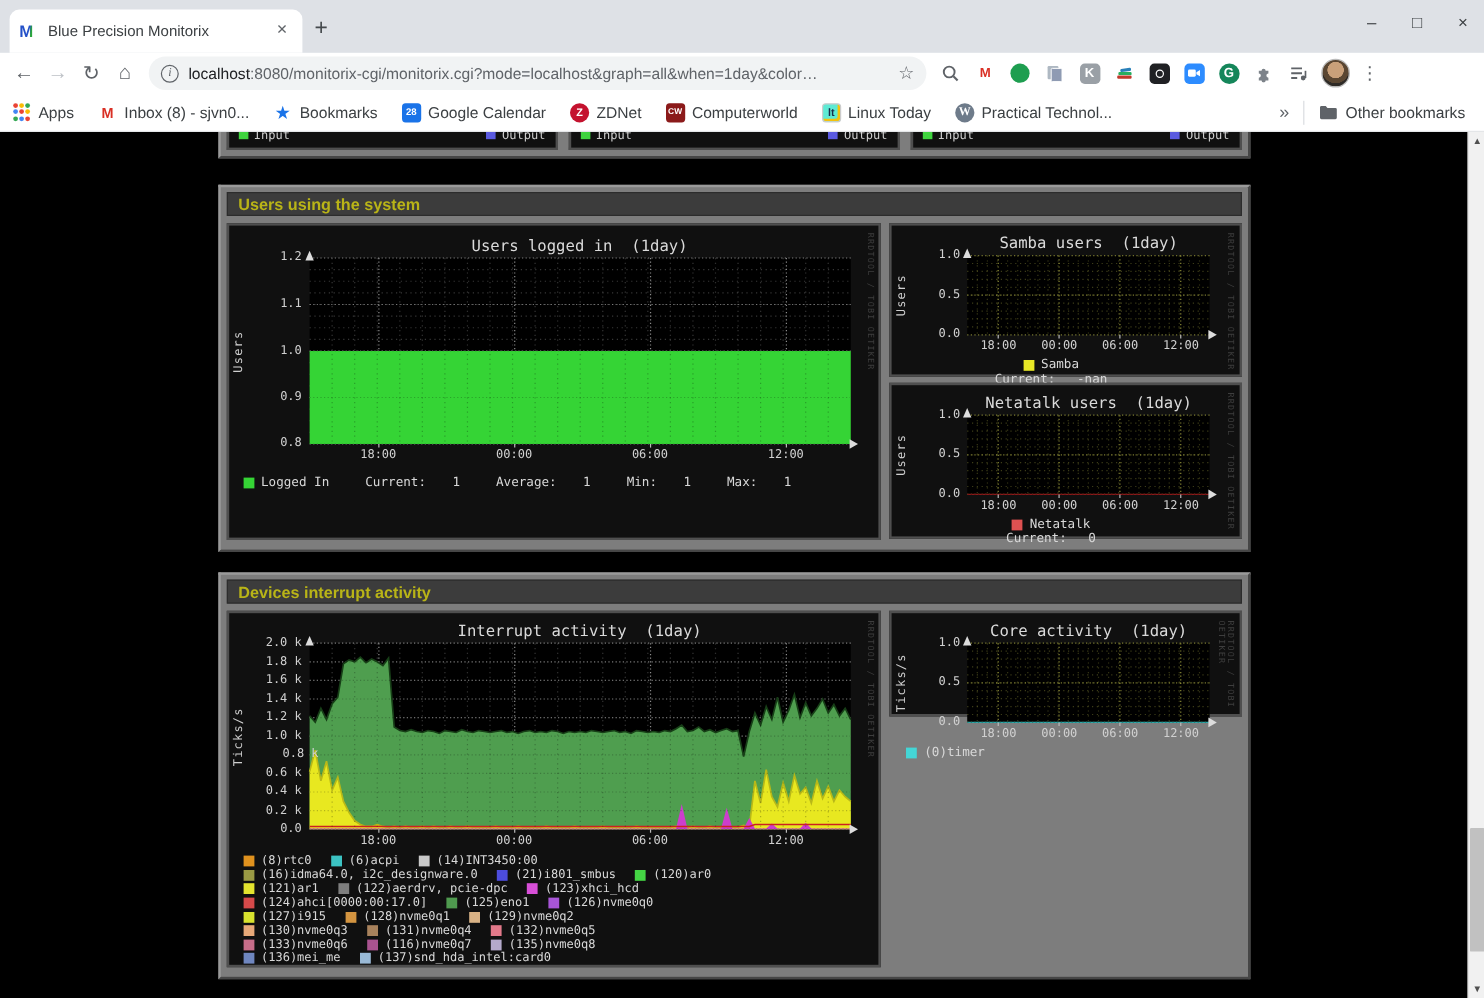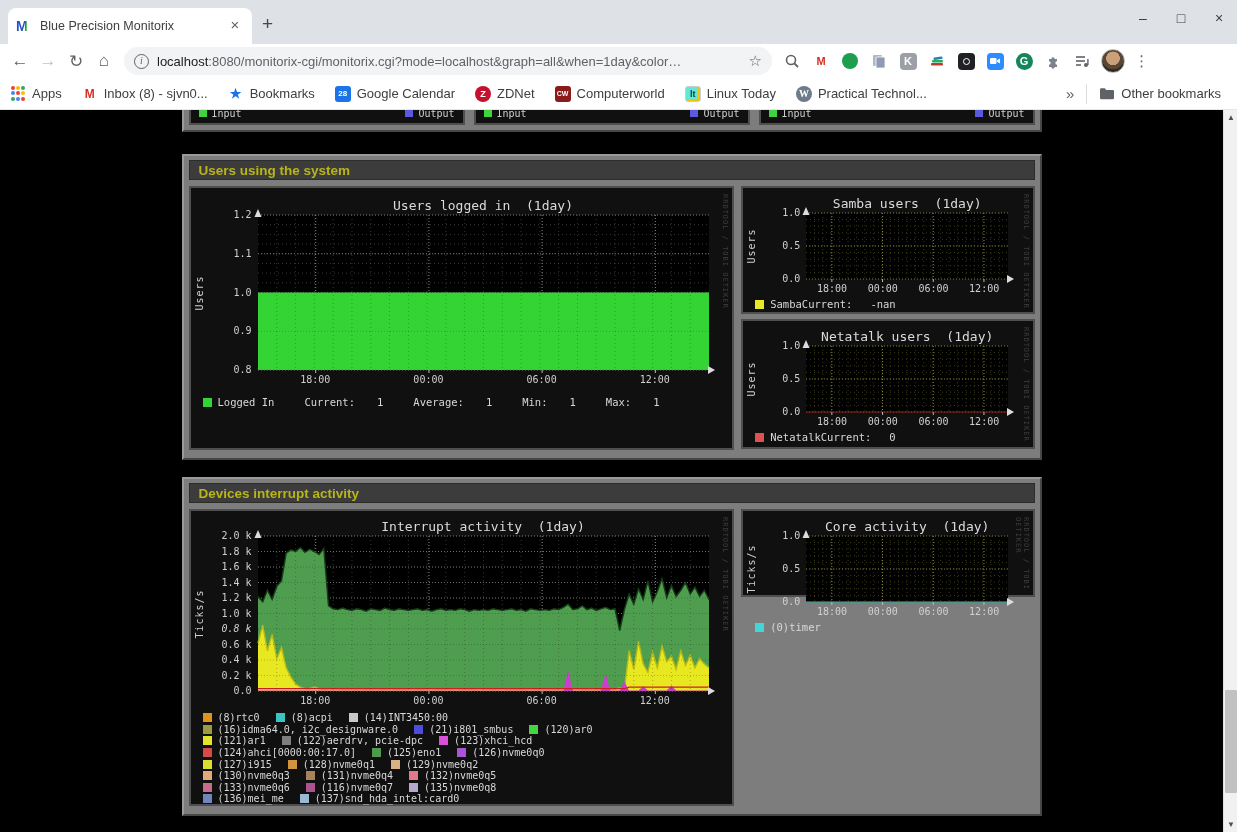--- a/index.html
+++ b/index.html
@@ -75,21 +75,21 @@
     color:#d0d0d0; font:10px "DejaVu Sans Mono",monospace; letter-spacing:1px;}
   .c-ytick { position:absolute; text-align:right; color:#d0d0d0; font:10px "DejaVu Sans Mono",monospace; }
   .c-xtick { position:absolute; text-align:center; color:#d0d0d0; font:10px "DejaVu Sans Mono",monospace; }
   .watermark { position:absolute; right:3px; top:6px; writing-mode:vertical-rl;
     font:7px "DejaVu Sans Mono",monospace; color:#3e3e3e; letter-spacing:1px; }
 
   .legend { font:10.5px "DejaVu Sans Mono",monospace; color:#d8d8d8; margin:4px 0 0 12px; display:flex; align-items:center;}
   .legend .sw, .lg-row .sw { display:inline-block; width:9px; height:9px; margin-right:6px; flex:none;}
   .stat { margin-left:30px; } .stat:first-of-type{ margin-left:46px; }
   .stat .v { margin-left:22px; }
-  .legend.sb { justify-content:flex-start; padding-right:28px; margin-right:8px; }
+  .legend.sb { justify-content:center; padding-right:28px; margin-right:8px;flex-direction:column; }
   .legend.sb .rt .v{ margin-left:18px; }
   .lg-rows { margin:1px 0 0 12px; }
   .lg-row { font:10px "DejaVu Sans Mono",monospace; color:#d8d8d8; height:11.6px; display:flex; align-items:center;}
   .lg-item { display:flex; align-items:center; margin-right:16px; }
 
   
   .sbar { position:absolute; right:0; top:0; width:14px; height:722px; background:#f1f1f1; border-left:1px solid #e0e0e0;}
   .sbtn { position:absolute; left:0; width:14px; height:15px; color:#505050; font-size:8px; text-align:center; line-height:15px;}
   .sthumb { position:absolute; left:1px; width:12px; background:#c1c1c1; border-radius:1px; }
 </style>
@@ -662,41 +662,41 @@
                     <line x1="170.929" y1="155" x2="170.929" y2="158" stroke="#bbb"></line>
                     <line x1="284.13" y1="155" x2="284.13" y2="158" stroke="#bbb"></line>
                     <line x1="397.331" y1="155" x2="397.331" y2="158" stroke="#bbb"></line>
                   </svg></div>
                 <div class="c-title" style="left: 67px; top: 8px; width: 451px;">Interrupt activity  (1day)</div>
                 <div class="c-ylabel" style="left: 3px; top: 102.5px;">Ticks/s</div>
                 <div class="c-ytick" style="left: 9px; top: 174px; width: 52px;">0.0</div>
                 <div class="c-ytick" style="left: 9px; top: 158.5px; width: 52px;">0.2 k</div>
                 <div class="c-ytick" style="left: 9px; top: 143px; width: 52px;">0.4 k</div>
                 <div class="c-ytick" style="left: 9px; top: 127.5px; width: 52px;">0.6 k</div>
-                <div class="c-ytick" style="left: 9px; top: 112px; width: 52px; font-style: italic;">0.8 k</div>
+                <div class="c-ytick" style="left: 23px; top: 112px; width: 52px;">0.8 k</div>
                 <div class="c-ytick" style="left: 9px; top: 96.5px; width: 52px;">1.0 k</div>
                 <div class="c-ytick" style="left: 9px; top: 81px; width: 52px;">1.2 k</div>
                 <div class="c-ytick" style="left: 9px; top: 65.5px; width: 52px;">1.4 k</div>
                 <div class="c-ytick" style="left: 9px; top: 50px; width: 52px;">1.6 k</div>
                 <div class="c-ytick" style="left: 9px; top: 34.5px; width: 52px;">1.8 k</div>
                 <div class="c-ytick" style="left: 9px; top: 19px; width: 52px;">2.0 k</div>
                 <div class="c-xtick" style="left: 100.728px; top: 184px; width: 48px;">18:00</div>
                 <div class="c-xtick" style="left: 213.929px; top: 184px; width: 48px;">00:00</div>
                 <div class="c-xtick" style="left: 327.13px; top: 184px; width: 48px;">06:00</div>
                 <div class="c-xtick" style="left: 440.331px; top: 184px; width: 48px;">12:00</div>
               </div>
             <div class="lg-rows">
                 <div class="lg-row">
                   <span class="lg-item">
                     <span class="sw" style="background: rgb(224, 146, 30);"></span>
                     <span>(8)rtc0</span>
                   </span>
                   <span class="lg-item">
                     <span class="sw" style="background: rgb(60, 195, 195);"></span>
-                    <span>(8)acpi</span>
+                    <span>(6)acpi</span>
                   </span>
                   <span class="lg-item">
                     <span class="sw" style="background: rgb(200, 200, 200);"></span>
                     <span>(14)INT3450:00</span>
                   </span>
                 </div>
                 <div class="lg-row">
                   <span class="lg-item">
                     <span class="sw" style="background: rgb(154, 154, 68);"></span>
                     <span>(16)idma64.0, i2c_designware.0</span>

